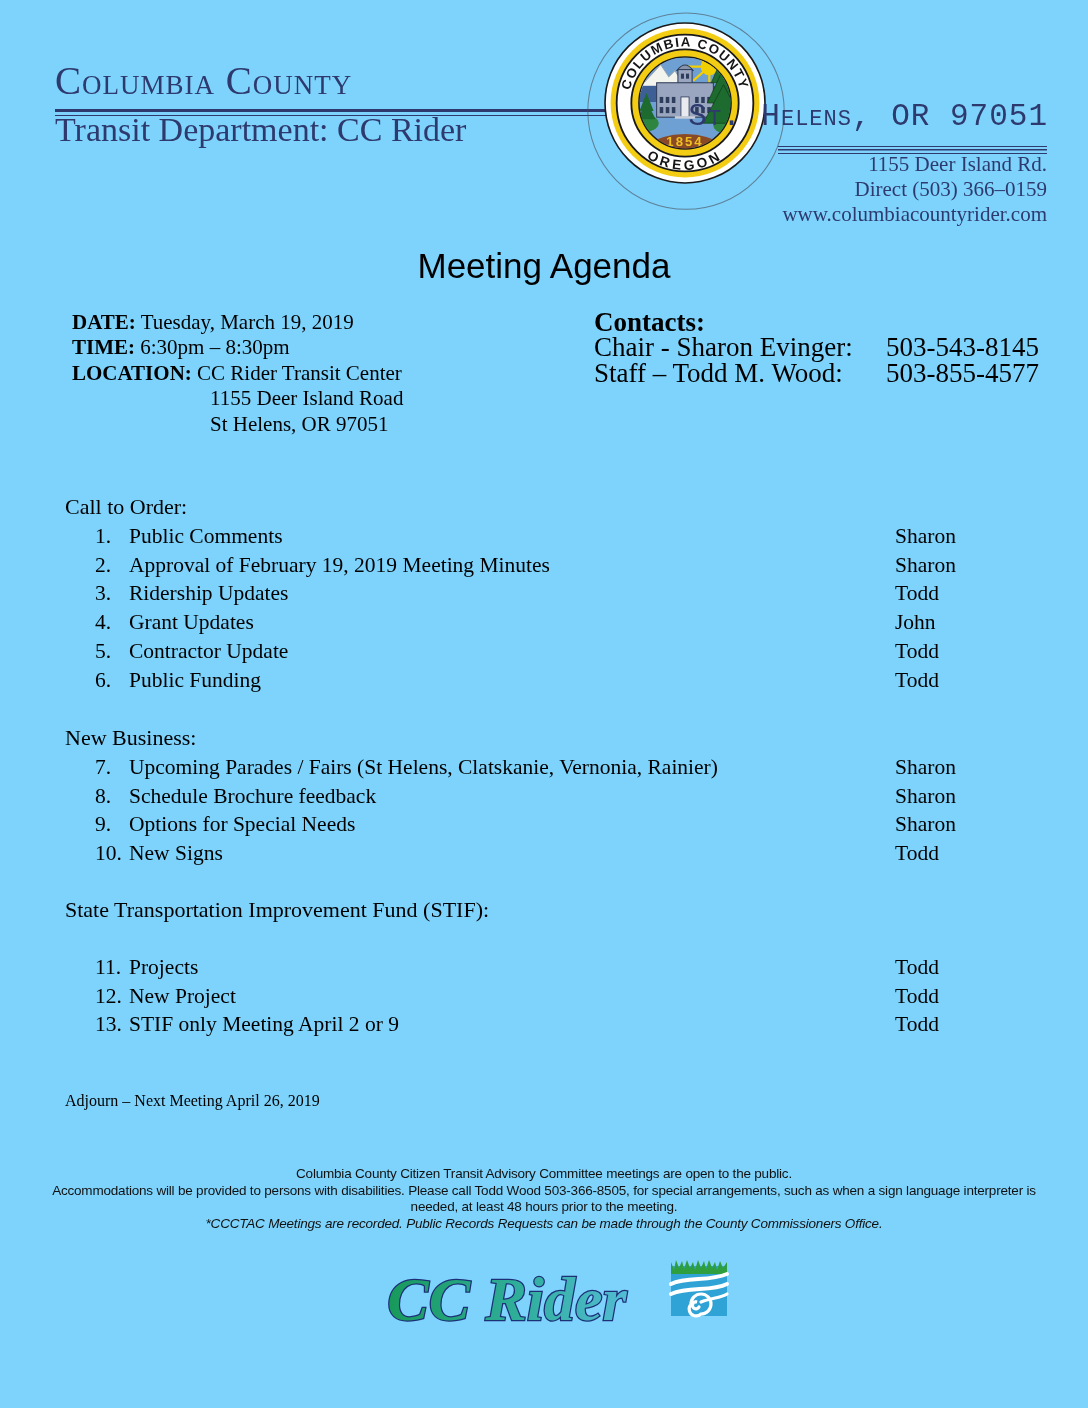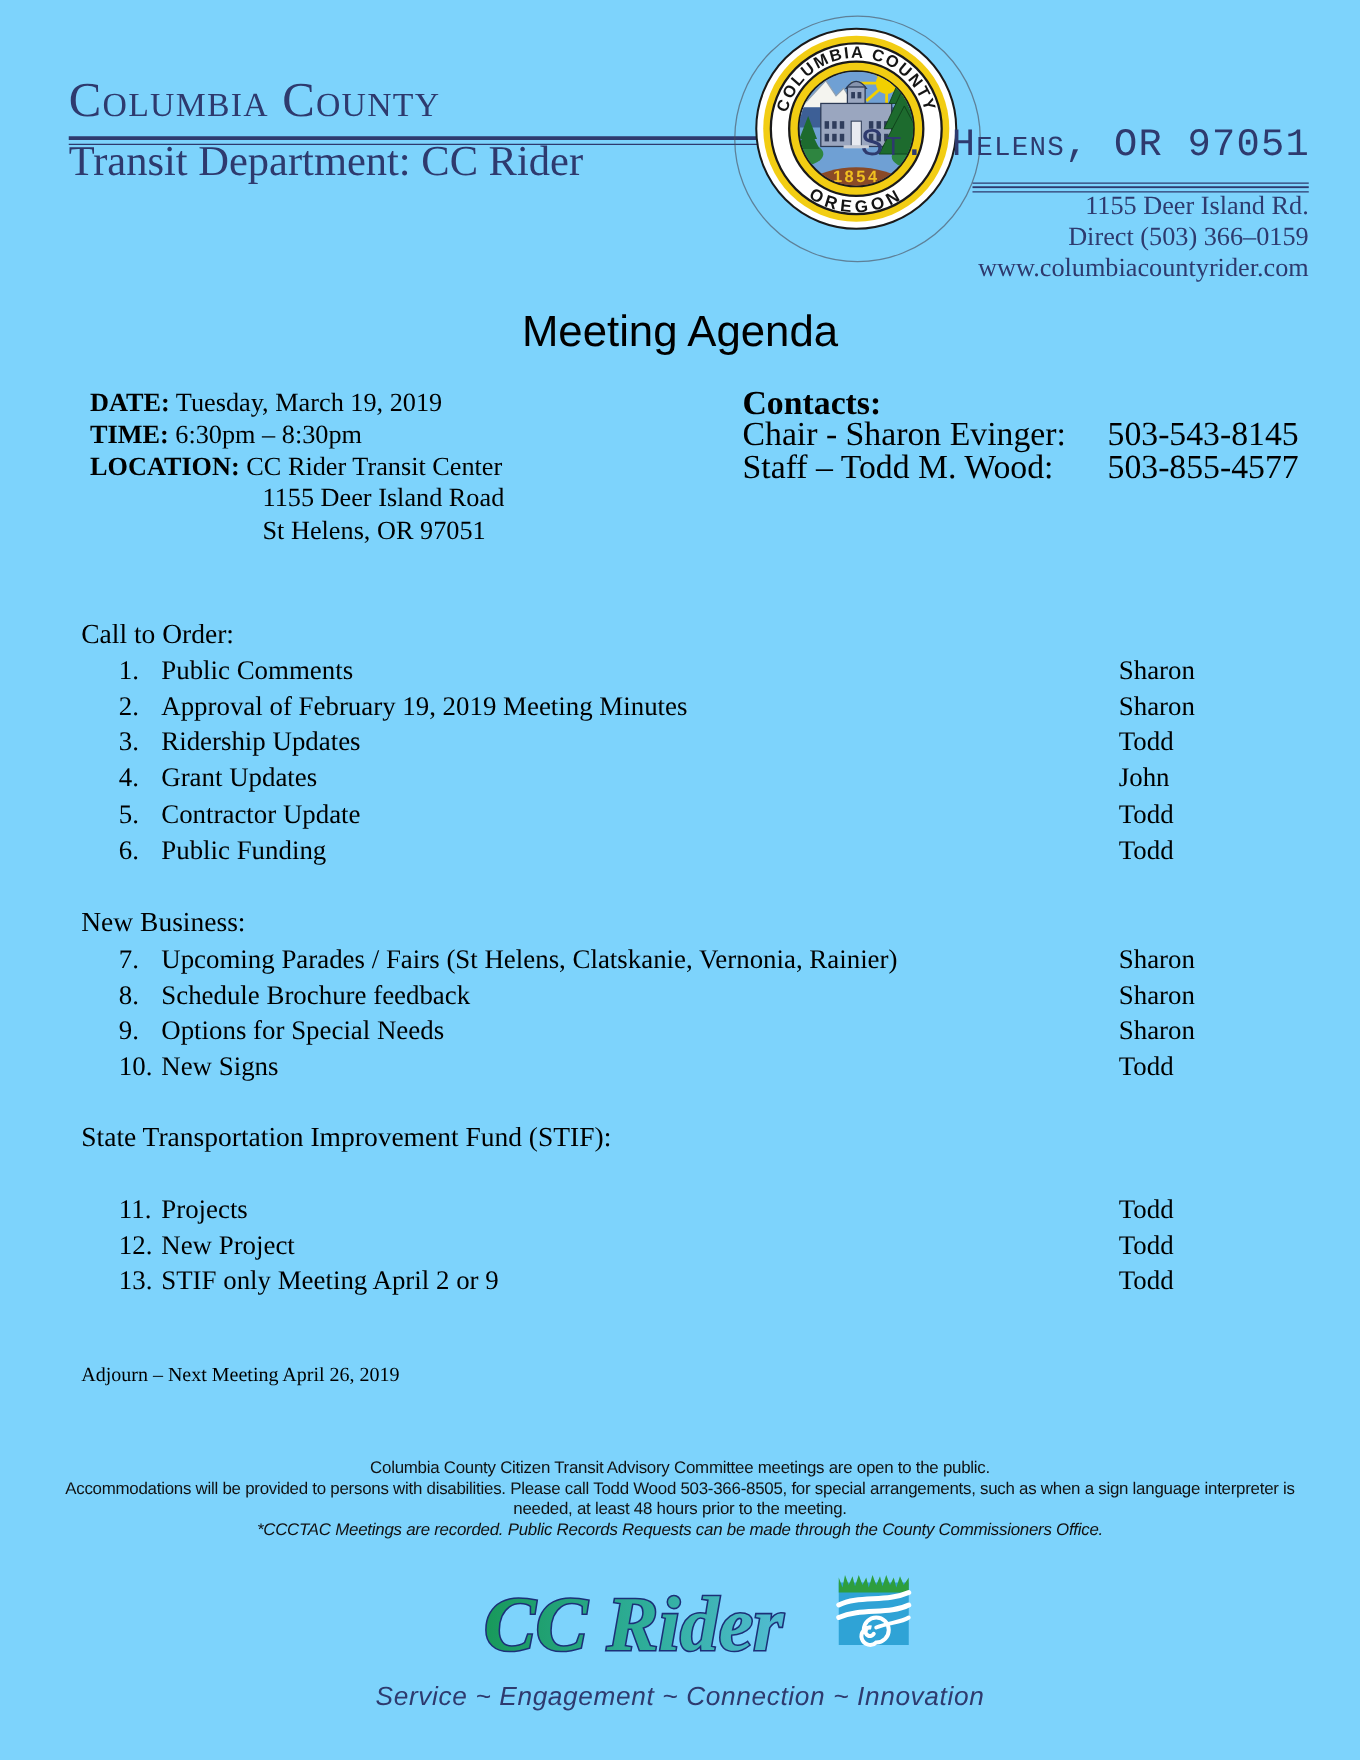--- a/index.html
+++ b/index.html
@@ -305,15 +305,14 @@
       <rect x="4" y="10" width="56" height="50" fill="#2fa3d6"></rect>
       <path d="M 4,18 L 4,6 L 7,14 L 9,4 L 12,12 L 15,5 L 17,13 L 20,4 L 23,12 L 26,6 L 28,14 L 31,4 L 34,12 L 37,5 L 39,13 L 42,4 L 45,12 L 48,6 L 50,14 L 53,5 L 56,12 L 60,6 L 60,18 Z" fill="#2e9e3e"></path>
       <g stroke="#ffffff" fill="none" stroke-linecap="round">
         <path d="M 4,28 C 20,20 42,26 60,18" stroke-width="4"></path>
         <path d="M 4,38 C 22,30 44,36 60,28" stroke-width="4"></path>
         <path d="M 34,46 C 44,42 54,42 60,38" stroke-width="3.2"></path>
         <path d="M 24,48 a 10,10 0 1 1 10,10 a 7,7 0 1 1 -4,-12 a 3.5,3.5 0 1 0 2,5" stroke-width="3.2"></path>
       </g>
     </svg>
   </div>
-  <div class="tagline">Service ~ Engagement ~ Connection ~ Innovation</div>
 
 </div>
 
 </body></html>

